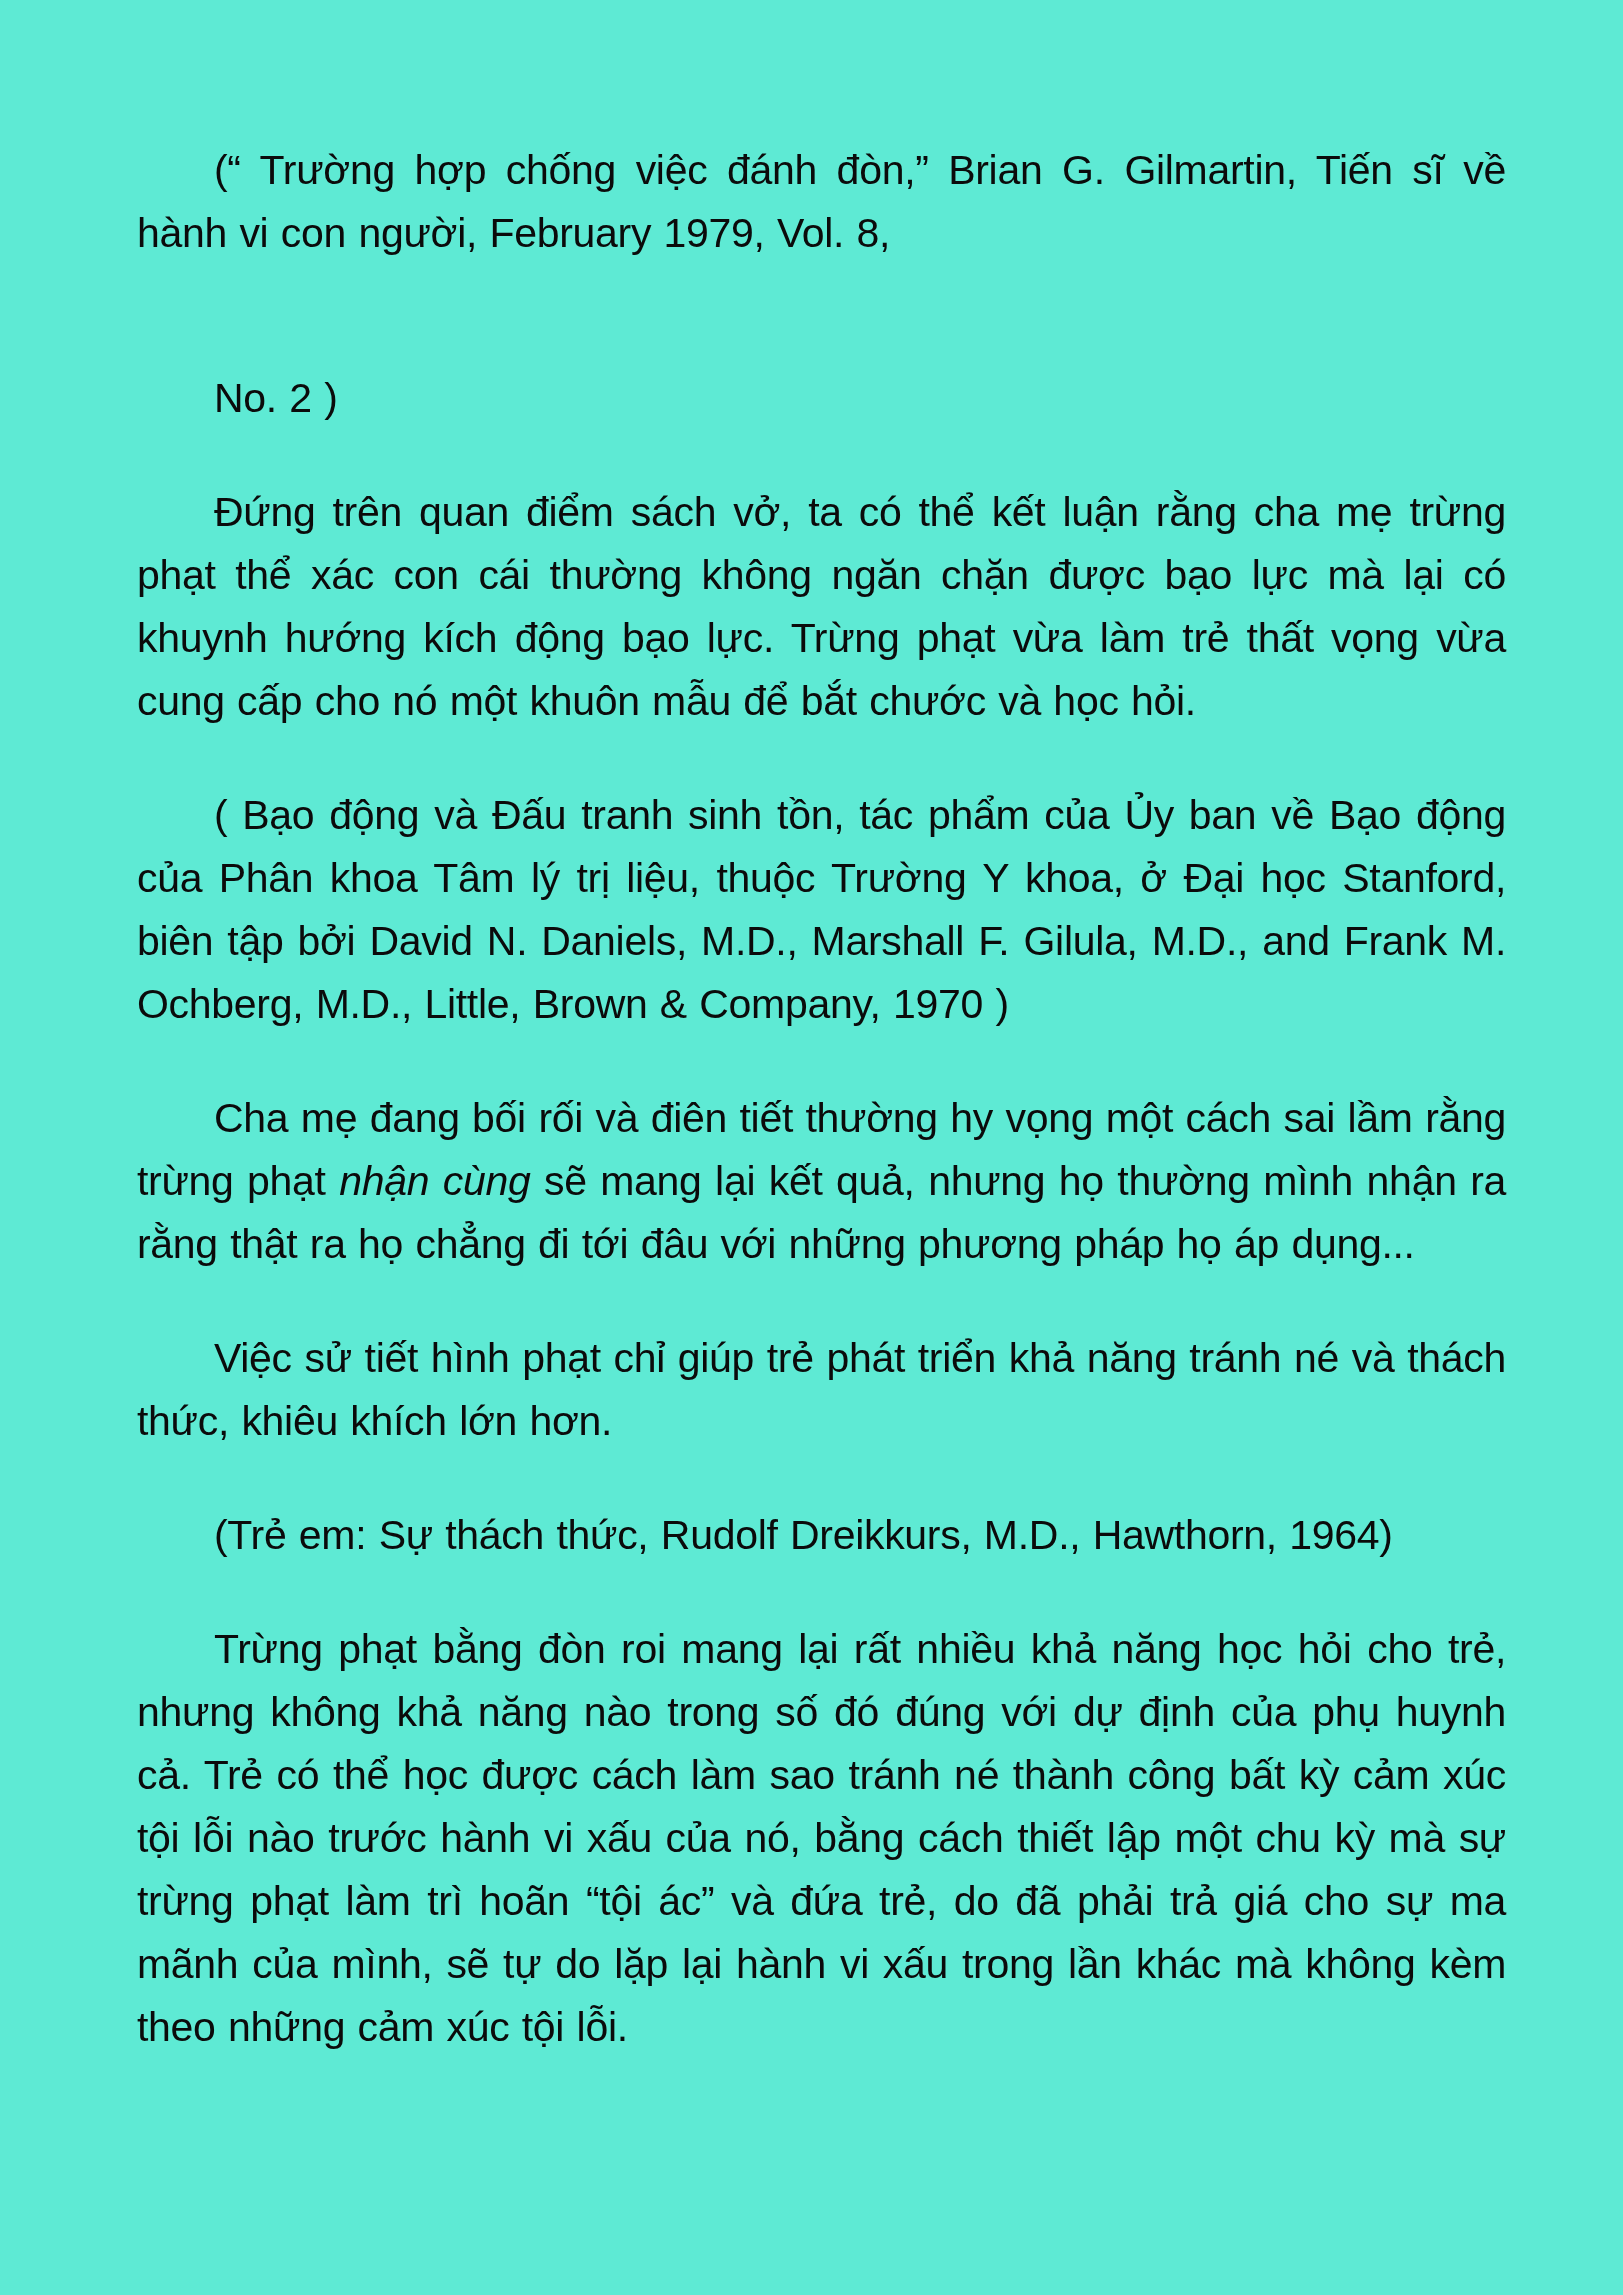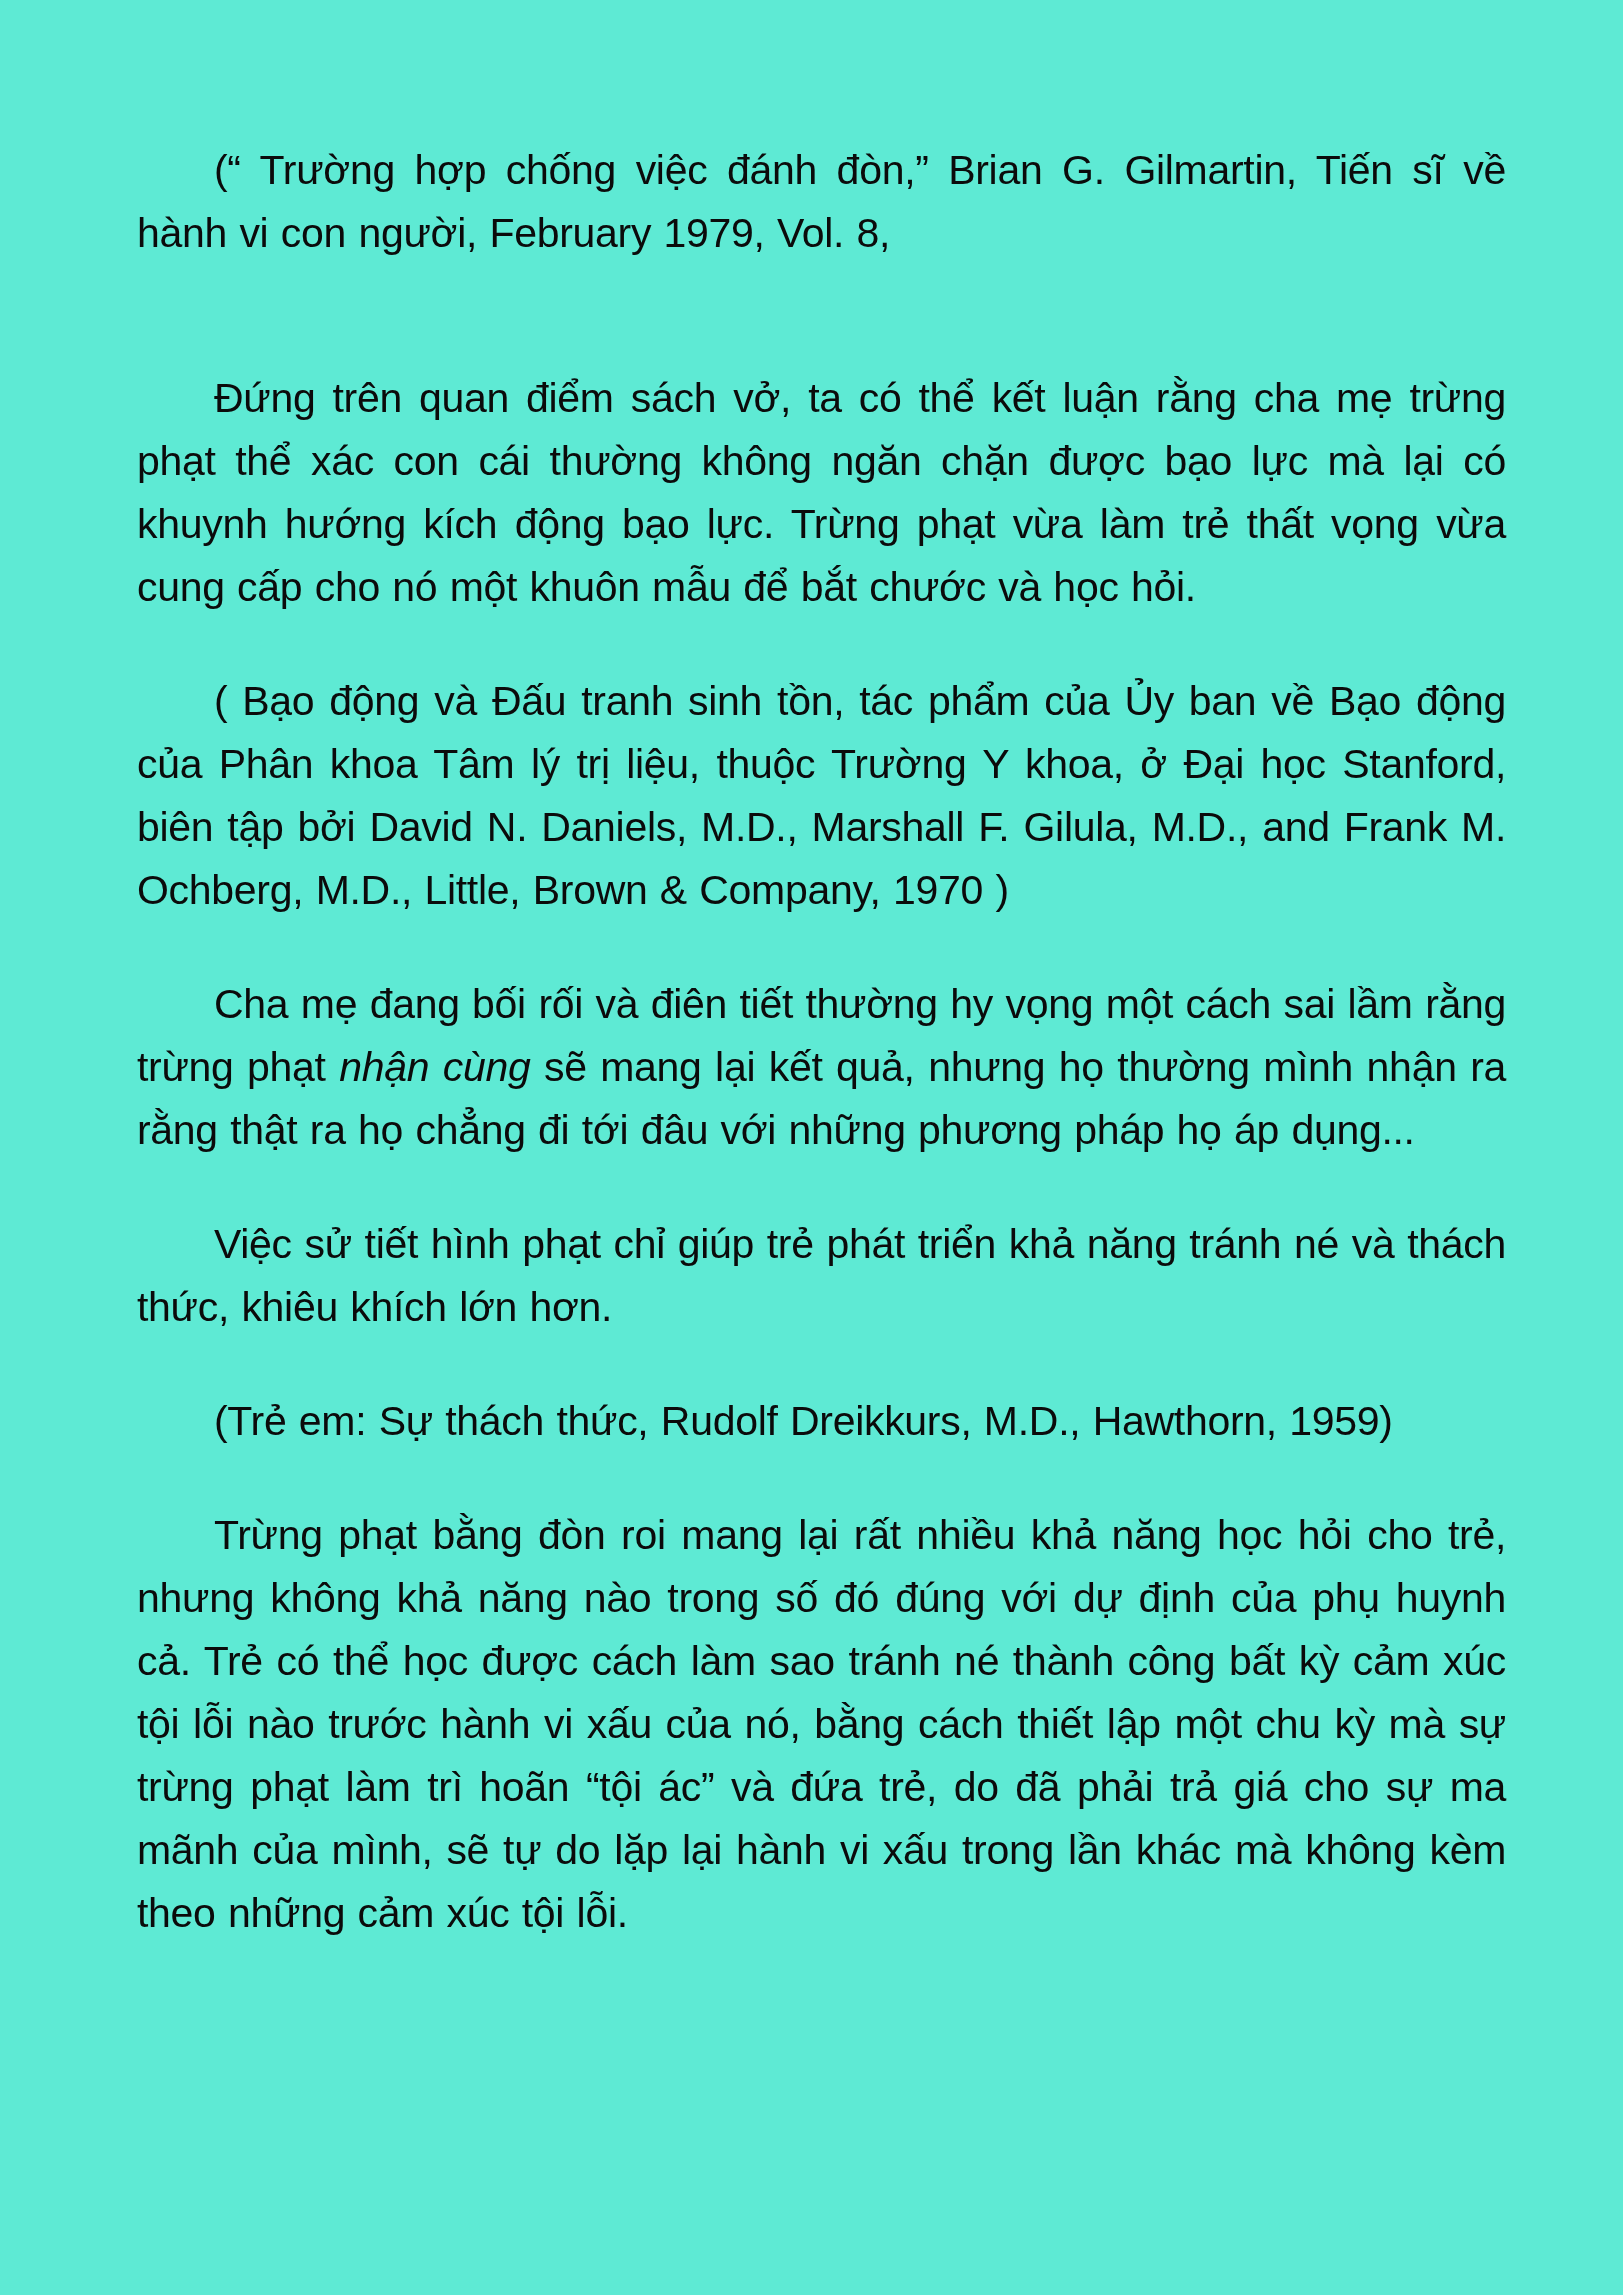--- a/index.html
+++ b/index.html
@@ -35,21 +35,22 @@
   p.para.gap-large { margin-bottom: 102px; }
   span.seg-italic { font-style: italic; }
   span.seg-normal { font-style: normal; }
 </style>
 </head>
 <body>
 
 <div class="page">
   <div class="text-block" id="text-block">
       <p class="para italic gap-large"><span class="seg-normal">(“ Trường hợp chống việc đánh đòn,” Brian G. Gilmartin, Tiến sĩ về hành vi con người, February 1979, Vol. 8,</span></p>
+      <p class="para italic"><span class="seg-normal">No. 2 )</span></p>
       <p class="para"><span class="seg-normal">Đứng trên quan điểm sách vở, ta có thể kết luận rằng cha mẹ trừng phạt thể xác con cái thường không ngăn chặn được bạo lực mà lại có khuynh hướng kích động bạo lực. Trừng phạt vừa làm trẻ thất vọng vừa cung cấp cho nó một khuôn mẫu để bắt chước và học hỏi.</span></p>
       <p class="para italic"><span class="seg-normal">( Bạo động và Đấu tranh sinh tồn, tác phẩm của Ủy ban về Bạo động của Phân khoa Tâm lý trị liệu, thuộc Trường Y khoa, ở Đại học Stanford, biên tập bởi David N. Daniels, M.D., Marshall F. Gilula, M.D., and Frank M. Ochberg, M.D., Little, Brown &amp; Company, 1970 )</span></p>
       <p class="para"><span class="seg-normal">Cha mẹ đang bối rối và điên tiết thường hy vọng một cách sai lầm rằng trừng phạt </span><span class="seg-italic">nhận cùng</span><span class="seg-normal"> sẽ mang lại kết quả, nhưng họ thường mình nhận ra rằng thật ra họ chẳng đi tới đâu với những phương pháp họ áp dụng...</span></p>
       <p class="para"><span class="seg-normal">Việc sử tiết hình phạt chỉ giúp trẻ phát triển khả năng tránh né và thách thức, khiêu khích lớn hơn.</span></p>
-      <p class="para italic"><span class="seg-normal">(Trẻ em: Sự thách thức, Rudolf Dreikkurs, M.D., Hawthorn, 1959)</span></p>
+      <p class="para italic"><span class="seg-normal">(Trẻ em: Sự thách thức, Rudolf Dreikkurs, M.D., Hawthorn, 1964)</span></p>
       <p class="para"><span class="seg-normal">Trừng phạt bằng đòn roi mang lại rất nhiều khả năng học hỏi cho trẻ, nhưng không khả năng nào trong số đó đúng với dự định của phụ huynh cả. Trẻ có thể học được cách làm sao tránh né thành công bất kỳ cảm xúc tội lỗi nào trước hành vi xấu của nó, bằng cách thiết lập một chu kỳ mà sự trừng phạt làm trì hoãn “tội ác” và đứa trẻ, do đã phải trả giá cho sự ma mãnh của mình, sẽ tự do lặp lại hành vi xấu trong lần khác mà không kèm theo những cảm xúc tội lỗi.</span></p>
     </div>
 </div>
 
 
 </body></html>

